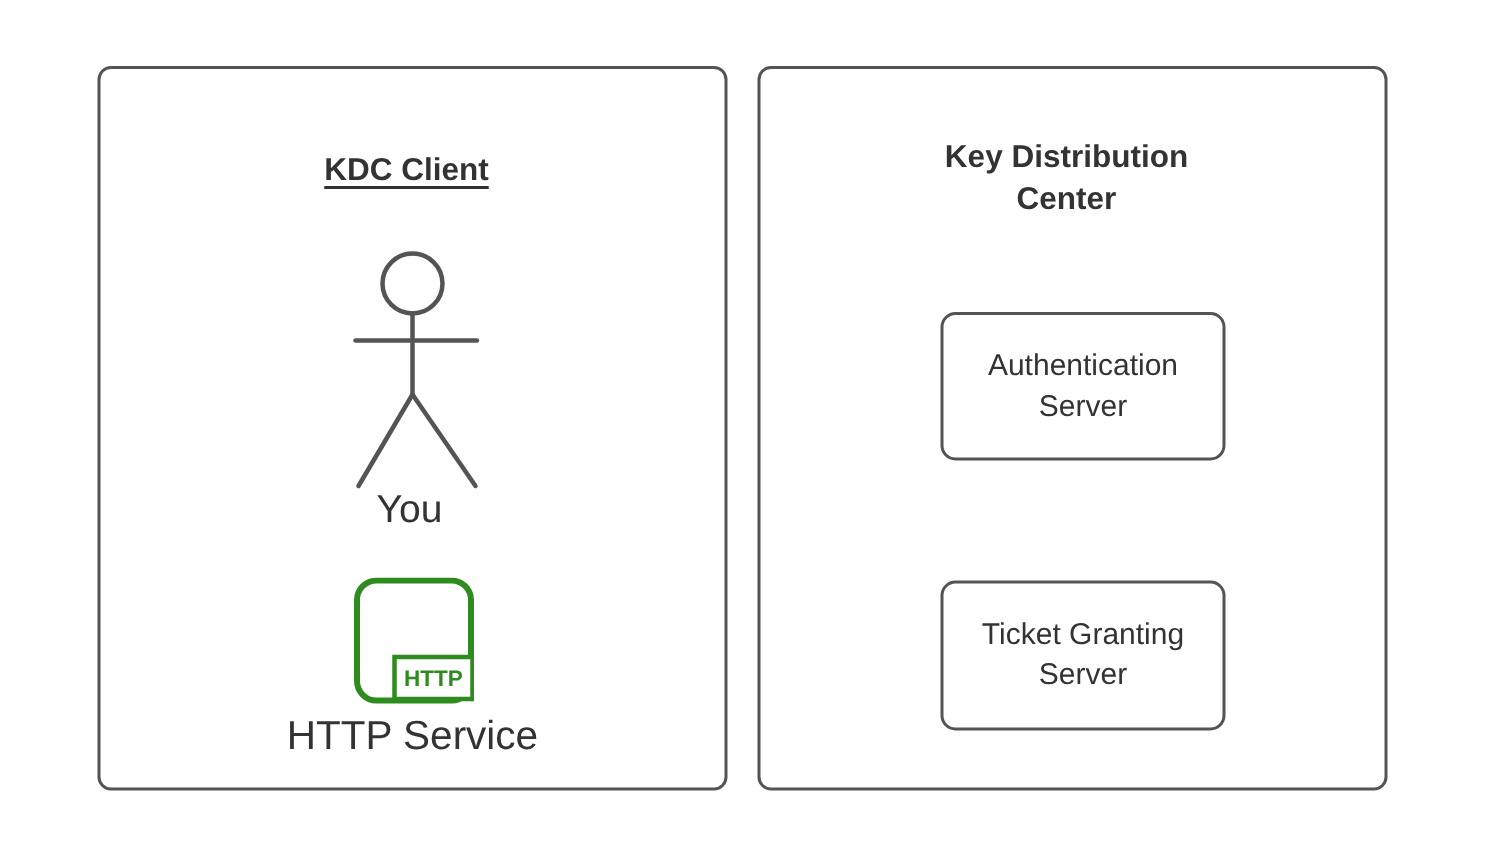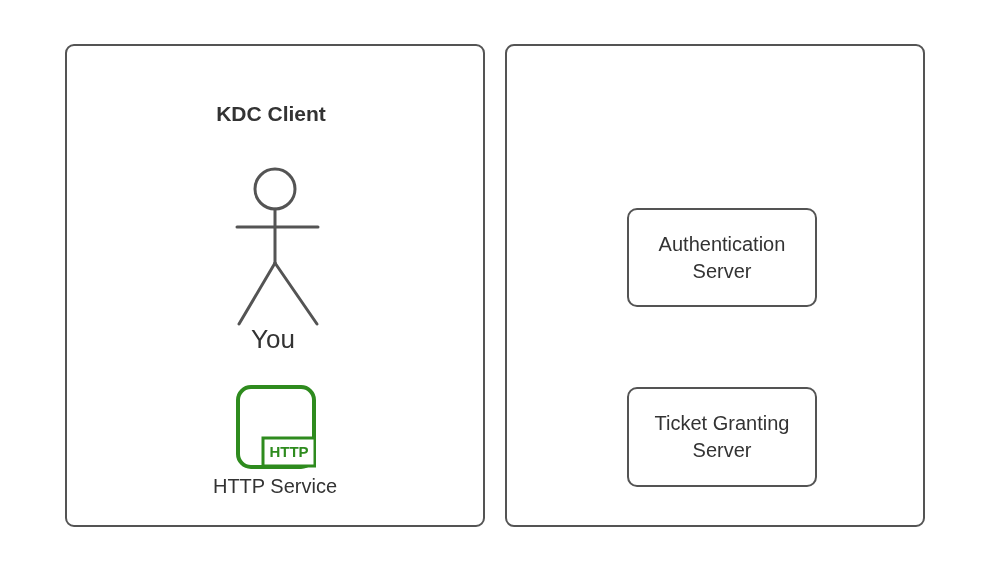--- a/index.html
+++ b/index.html
@@ -30,20 +30,21 @@
 
   .panel-title {
     position: absolute;
     left: 0;
     right: 8px;
     margin: 0;
     text-align: center;
     font-size: 21px;
     font-weight: bold;
     color: #333333;
+    text-decoration: underline;
     text-decoration-thickness: 2px;
     text-underline-offset: 4px;
     line-height: 28px;
   }
   #client-panel .panel-title { top: 54px; }
   #kdc-panel .panel-title    { top: 45px; }
   #kdc-panel .panel-title .title-text {
     display: inline-block;
     max-width: 190px;
   }
@@ -71,21 +72,21 @@
     top: 339px;
     width: 80px;
     height: 86px;
   }
   .service-label {
     position: absolute;
     top: 429px;
     left: 0;
     right: 0;
     text-align: center;
-    font-size: 20px;
+    font-size: 27px;
     color: #333333;
   }
 
   .node {
     position: absolute;
     left: 120px;
     width: 190px;
     height: 100px;
     box-sizing: border-box;
     border: 2px solid #545454;
@@ -125,20 +126,21 @@
 
     <svg class="http-icon-svg" viewBox="0 0 80 86">
       <rect x="2" y="2" width="76" height="80" rx="13" fill="none" stroke="#2E8B1E" stroke-width="4"></rect>
       <rect x="27" y="53" width="52" height="28" fill="#ffffff" stroke="#2E8B1E" stroke-width="3"></rect>
       <text x="53" y="72" text-anchor="middle" font-size="15" font-weight="bold" fill="#2E8B1E" font-family="Liberation Sans, sans-serif">HTTP</text>
     </svg>
     <div class="service-label">HTTP Service</div>
   </section>
 
   <section class="panel" id="kdc-panel">
+    <h2 class="panel-title"><span class="title-text">Key Distribution Center</span></h2>
 
     <div class="node" id="auth-node">
       <span class="node-label">Authentication Server</span>
     </div>
 
     <div class="node" id="tgs-node">
       <span class="node-label">Ticket Granting Server</span>
     </div>
   </section>
 

